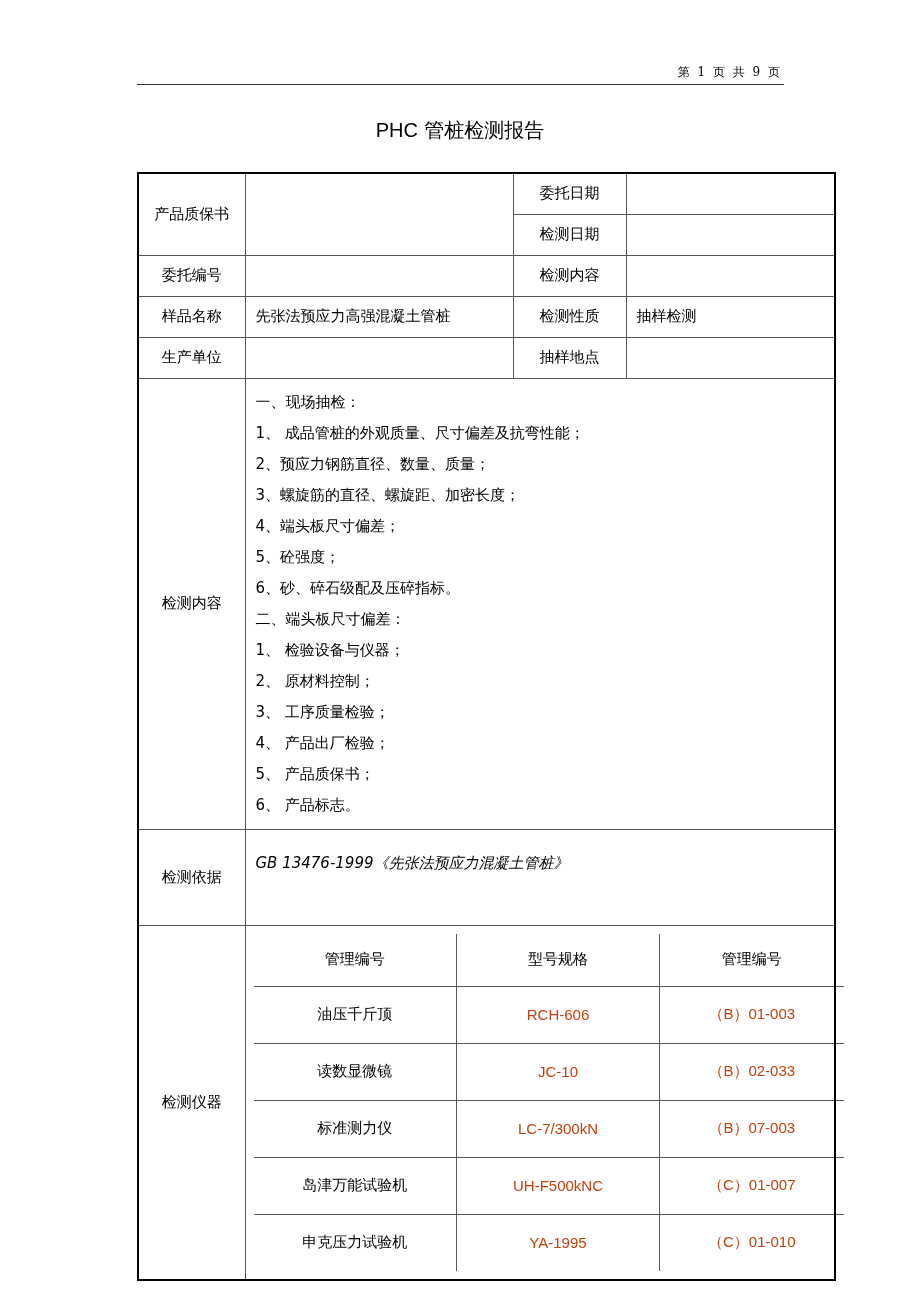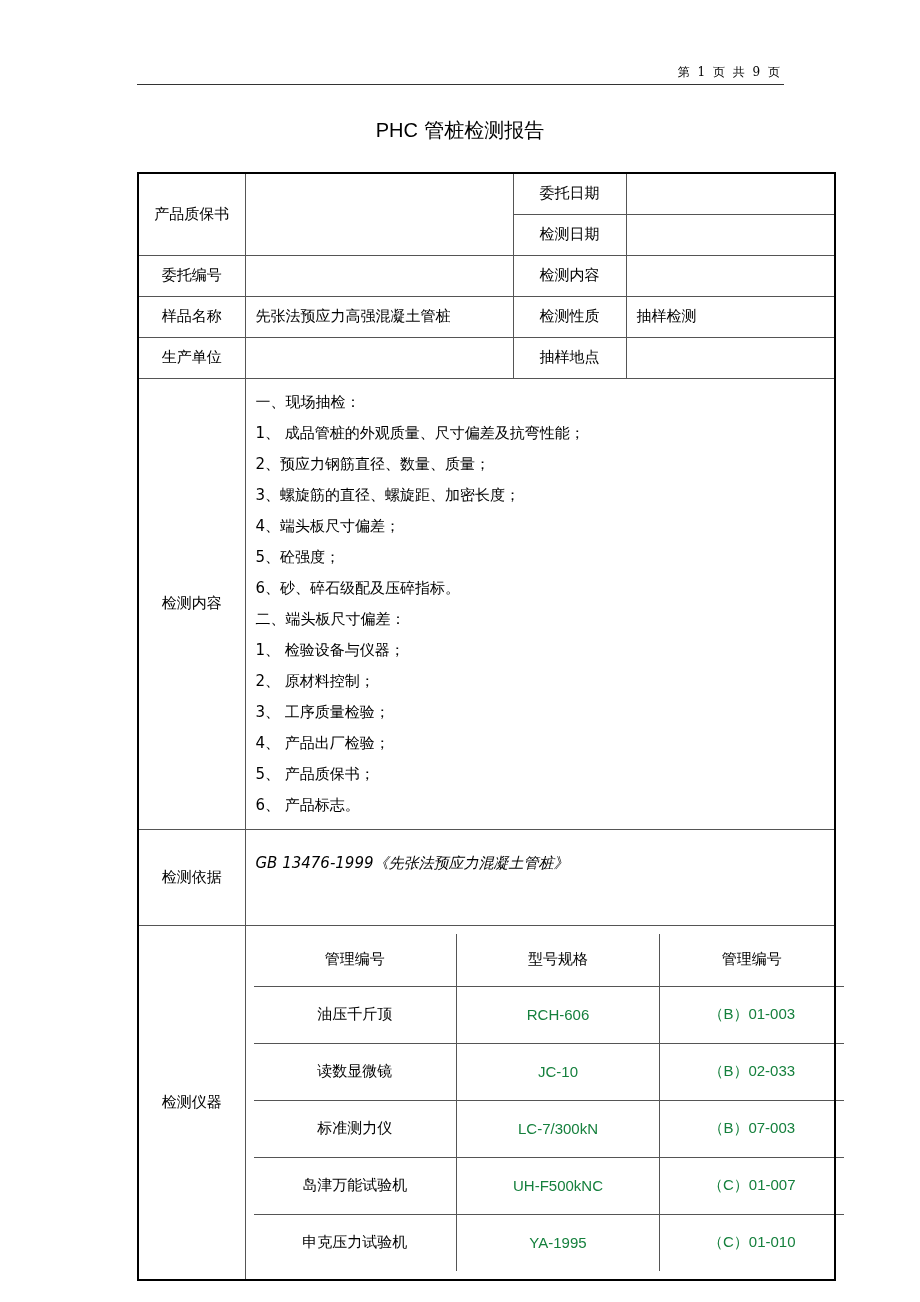--- a/index.html
+++ b/index.html
@@ -19,21 +19,21 @@
   .val { padding-left: 10px !important; }
   .content-cell { padding: 8px 0 8px 10px !important; vertical-align: top !important; }
   .content-line { height: 31px; line-height: 31px; white-space: nowrap; }
   .basis-cell { vertical-align: top !important; padding: 24px 0 0 10px !important; font-style: italic; }
   table.inst { width: 100%; border-collapse: collapse; table-layout: fixed; }
   table.inst td { border: none; border-right: 1px solid #555; border-bottom: 1px solid #555;
                   text-align: center; height: 40px; font-size: 15px; }
   table.inst tr:last-child td { border-bottom: none; }
   table.inst td:last-child { border-right: none; }
   table.inst tr.head td { height: 36px; }
-  .mono { font-family: "Liberation Sans", "DejaVu Sans", sans-serif; color: #15803d; }
+  .mono { font-family: "Liberation Sans", "DejaVu Sans", sans-serif; color: #c2410c; }
 </style>
 </head>
 <body>
 
 <div class="page-header">
   <span class="page-num">第 1 页 共 9 页</span>
 </div>
 
 <div class="title">
   <span>PHC</span> <span>管桩检测报告</span>

